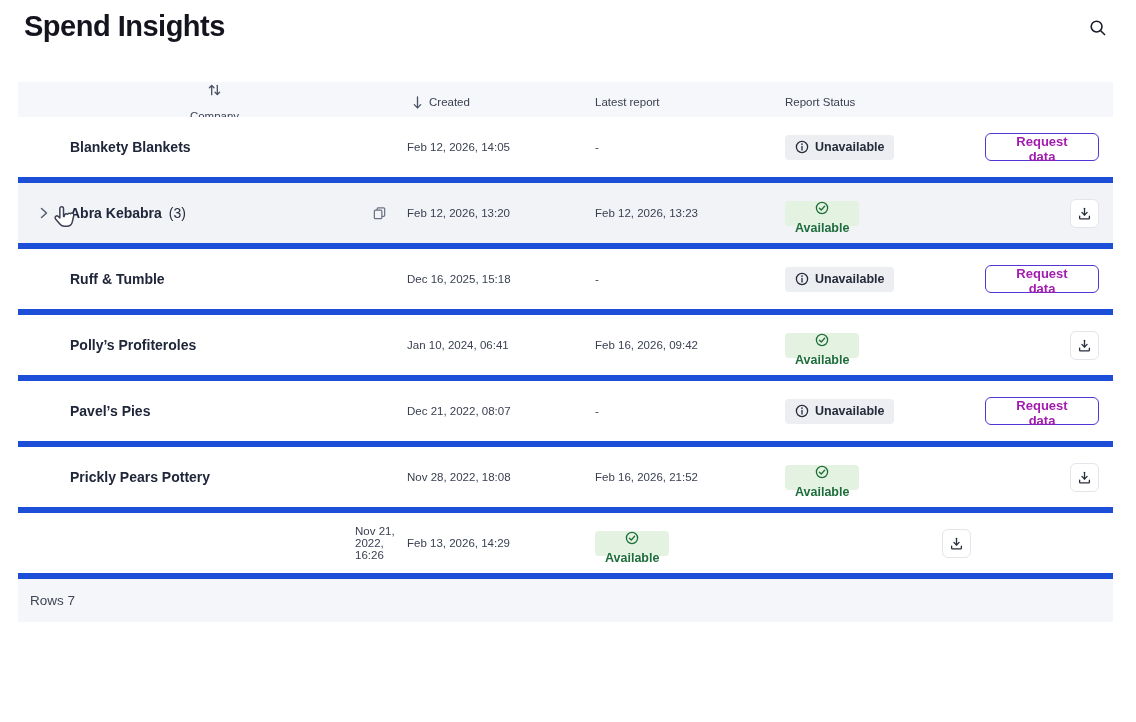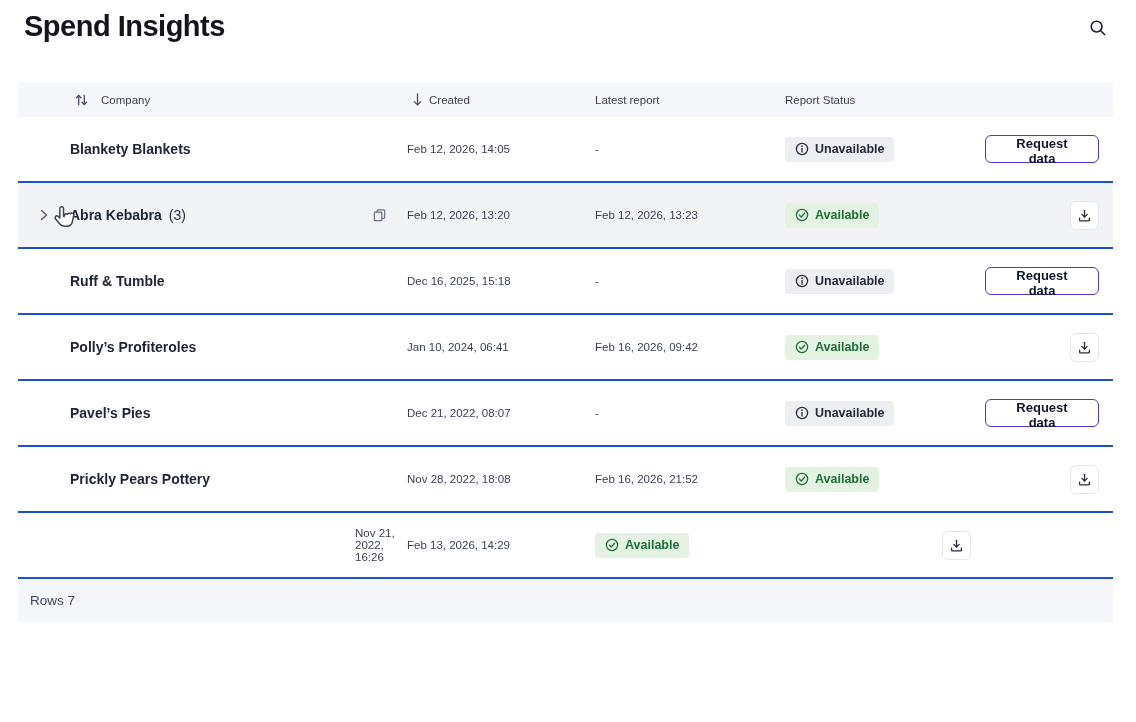--- a/index.html
+++ b/index.html
@@ -29,49 +29,49 @@
     grid-template-columns: 52px 285px 52px 188px 190px 200px 1fr;
     align-items: center;
   }
   .thead {
     background: #f5f7fa;
     height: 35px;
     font-size: 13px;
     color: #6f7688;
   }
   .th { display: flex; align-items: center; gap: 12px; }
-  .th-company { padding-left: 4px; }
+  .th-company { padding-left: 4px; flex-direction: column; }
   .th-created { gap: 4px; padding-left: 3px; }
   .icon { display: inline-flex; align-items: center; justify-content: center; }
   .row {
     height: 66px;
-    border-bottom: 2px solid #1d4ed8;
+    border-bottom: 6px solid #1d4ed8;
     background: #fff;
     position: relative;
   }
   .row.hl { background: #f1f3f7; }
   .cell { font-size: 11.5px; color: #3a4052; font-weight: 500; }
   .chevron-cell { display: flex; justify-content: center; }
   .chevron { color: #565d70; }
   .company { font-size: 14px; font-weight: 700; color: #20263a; }
   .suffix { font-size: 14px; font-weight: 500; color: #262c3e; margin-left: 7px; }
   .copy-cell { display: flex; }
   .copy { color: #6b7183; cursor: pointer; padding-left: 17px; }
   .badge {
     display: inline-flex; align-items: center; gap: 6px;
     height: 25px; padding: 0 10px; border-radius: 4px;
     font-size: 12.5px; font-weight: 700;
   }
   .badge.unavailable { background: #eceef2; color: #262b3a; }
-  .badge.available { background: #e4f2e1; color: #1c6e38; }
+  .badge.available { background: #e4f2e1; color: #1c6e38; flex-direction: column; }
   .action-cell { display: flex; justify-content: flex-end; padding-right: 14px; }
   .request-btn {
     height: 28px; padding: 0 25px;
     background: #fff; border: 1.6px solid #5435d4; border-radius: 6px;
-    color: #0f172a; font-size: 13px; font-weight: 700;
+    color: #a21caf; font-size: 13px; font-weight: 700;
     font-family: "Liberation Sans", sans-serif; cursor: pointer;
   }
   .download-btn {
     width: 29px; height: 29px;
     background: #fff; border: 1px solid #e3e5ea; border-radius: 6px;
     color: #2a2f3e; cursor: pointer;
     display: inline-flex; align-items: center; justify-content: center;
   }
   .tfoot {
     background: #f5f6fa; height: 43px;

